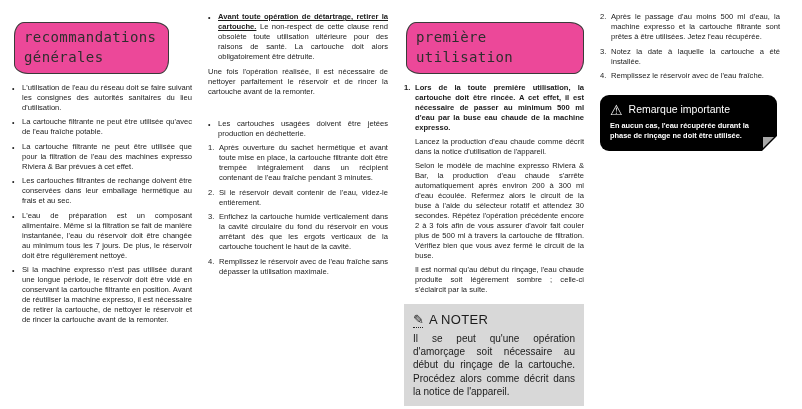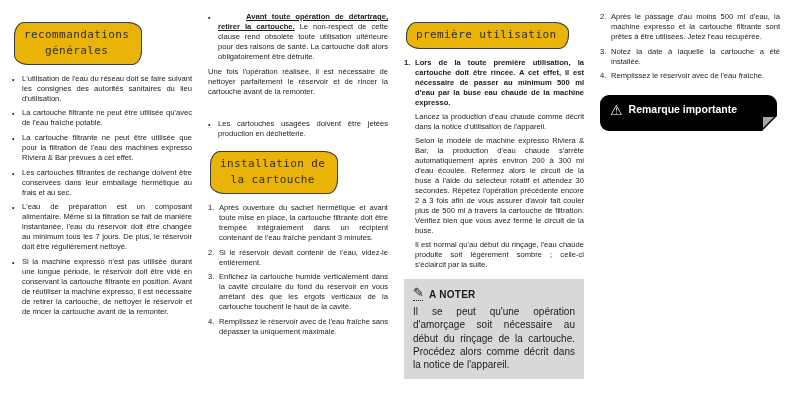--- a/index.html
+++ b/index.html
@@ -7,54 +7,54 @@
   body { font-family:"Liberation Sans", sans-serif; color:#1b1b1b; }
   .page { display:flex; gap:16px; padding:12px 10px 0 12px; }
   .col { width:180px; flex:none; font-size:7.6px; line-height:1.32; text-align:justify; }
 
   .hdr-box {
     display:inline-block;
     border:1.5px solid #3a3a3a;
     border-radius:10px 14px 10px 14px / 14px 10px 14px 10px;
     padding:4px 12px 5px 9px;
     font-family:"DejaVu Sans Mono", monospace;
-    font-size:11px; line-height:1.45; letter-spacing:.4px;
-    color:#2e2e2e; white-space:pre-line; text-align:center;
-    margin:0 0 9px 2px; background:#eab308;
+    font-size:14px; line-height:1.45; letter-spacing:.4px;
+    color:#2e2e2e; white-space:pre-line; text-align:left;
+    margin:0 0 9px 2px; background:#ec4899;
   }
   .mt { margin-top:10px; }
 
   ul.blist, ul.nlist { list-style:none; }
   .blist li, .nlist li { display:flex; margin-bottom:4.5px; }
   .mk { flex:none; width:10px; font-size:7px; padding-top:1px; }
   .num { flex:none; width:11px; }
   .bt, .st { flex:1; text-align:justify; }
   .b { font-weight:bold; }
-  .bu { font-weight:bold; text-decoration:underline;margin-left:28px; }
+  .bu { font-weight:bold; text-decoration:underline; }
   .para { margin-bottom:22px; }
 
   .nitem { display:flex; margin-bottom:5px; }
   .ntext { flex:1; }
   .ntext p { margin-bottom:4px; text-align:justify; }
 
   .note-box { background:#d8d8d8; padding:7px 9px 8px; margin-top:3px; }
   .note-head { display:flex; align-items:flex-end; gap:5px; margin-bottom:4px; }
   .pencil-wrap { display:flex; flex-direction:column; align-items:center; }
   .pencil { font-size:13px; line-height:1; }
   .pencil-line { width:10px; border-bottom:1.5px dotted #222; margin-top:1px; }
-  .note-title { font-weight:bold; font-size:10px; letter-spacing:.3px; }
+  .note-title { font-weight:normal; font-size:13px; letter-spacing:.3px; }
   .note-text { font-size:10px; text-align:justify; }
 
   .remark-box {
     position:relative; margin-top:14px; background:#000;
     border-radius:9px; color:#fff; padding:8px 10px 10px; width:177px;
   }
   .remark-head { display:flex; align-items:center; gap:6px; margin-bottom:4px; }
   .warn { font-size:14px; line-height:1; color:#fff; }
-  .remark-title { font-weight:bold; font-size:10.5px; }
+  .remark-title { font-weight:normal; font-size:10.5px; }
   .remark-text { font-weight:bold; font-size:7.4px; line-height:1.32; padding-right:8px; text-align:left; }
   .curl-cut { position:absolute; bottom:0; right:0; width:0; height:0;
     border-bottom:15px solid #fff; border-left:15px solid transparent; }
   .curl-flap { position:absolute; bottom:3px; right:3px; width:0; height:0;
     border-top:11px solid #a8a8a8; border-right:11px solid transparent; }
 </style>
 </head>
 <body>
 
 <div class="page">
@@ -97,38 +97,36 @@
         <span class="bt"><span class="bu">Avant toute opération de détartrage, retirer la cartouche.</span> <span>Le non-respect de cette clause rend obsolète toute utilisation ultérieure pour des raisons de santé. La cartouche doit alors obligatoirement être détruite.</span></span>
       </li>
     </ul>
     <p class="para">Une fois l'opération réalisée, il est nécessaire de nettoyer parfaitement le réservoir et de rincer la cartouche avant de la remonter.</p>
     <ul class="blist">
       <li>
           <span class="mk">•</span>
           <span class="bt">Les cartouches usagées doivent être jetées production en déchetterie.</span>
         </li>
     </ul>
-    <div class="hdr-box" style="margin-top:8px;">installation de
-la cartouche</div>
     <ul class="nlist">
       <li>
           <span class="num">1.</span>
           <span class="st">Après ouverture du sachet hermétique et avant toute mise en place, la cartouche filtrante doit être trempée intégralement dans un récipient contenant de l'eau fraîche pendant 3 minutes.</span>
         </li>
       <li>
           <span class="num">2.</span>
           <span class="st">Si le réservoir devait contenir de l'eau, videz-le entièrement.</span>
         </li>
       <li>
           <span class="num">3.</span>
           <span class="st">Enfichez la cartouche humide verticalement dans la cavité circulaire du fond du réservoir en vous arrêtant dès que les ergots verticaux de la cartouche touchent le haut de la cavité.</span>
         </li>
       <li>
           <span class="num">4.</span>
-          <span class="st">Remplissez le réservoir avec de l'eau fraîche sans dépasser la uniquement maximale.</span>
+          <span class="st">Remplissez le réservoir avec de l'eau fraîche sans dépasser la utilisation maximale.</span>
         </li>
     </ul>
   </div>
 
   <div class="col">
     <div class="hdr-box mt">première utilisation</div>
     <div class="nitem">
       <span class="num b">1.</span>
       <div class="ntext">
         <p class="b">Lors de la toute première utilisation, la cartouche doit être rincée. A cet effet, il est nécessaire de passer au minimum 500 ml d'eau par la buse eau chaude de la machine expresso.</p>
@@ -162,18 +160,19 @@
       <li>
           <span class="num">4.</span>
           <span class="st">Remplissez le réservoir avec de l'eau fraîche.</span>
         </li>
     </ul>
     <div class="remark-box">
       <div class="remark-head">
         <span class="warn">⚠</span>
         <span class="remark-title">Remarque importante</span>
       </div>
+      <div class="remark-text">En aucun cas, l'eau récupérée durant la phase de rinçage ne doit être utilisée.</div>
       <span class="curl-flap"></span>
       <span class="curl-cut"></span>
     </div>
   </div>
 
 </div>
 
 </body></html>

